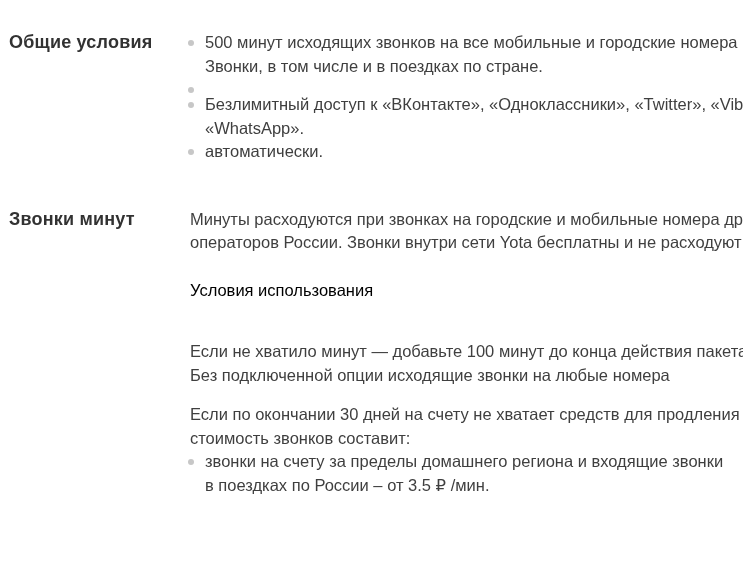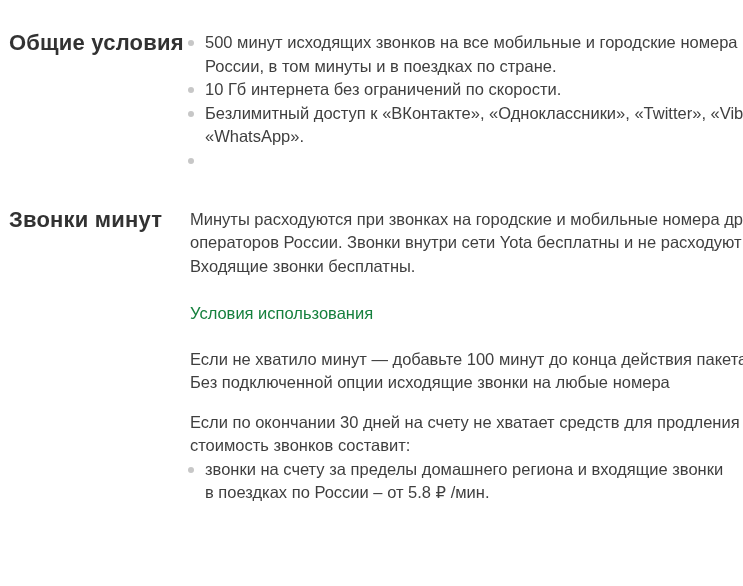--- a/index.html
+++ b/index.html
@@ -16,21 +16,21 @@
     color: #3f3f3f;
     padding: 31px 4px 0 9px;
   }
   .grid {
     display: grid;
     grid-template-columns: 181px 1fr;
     row-gap: 44px;
   }
   .section-label {
     font-weight: bold;
-    font-size: 22px;
+    font-size: 18px;
     line-height: 23.5px;
     color: #323232;
     letter-spacing: 0.2px;
   }
   .content { min-width: 0; }
   ul.blist {
     list-style: none;
     margin: 0 11px 0 -2px;
     padding: 0;
   }
@@ -40,89 +40,86 @@
     width: 6px;
     height: 6px;
     border-radius: 50%;
     background: #c7c7c7;
     margin: 9px 11px 0 0;
   }
   .ln { white-space: nowrap; }
   .para { margin: 0; }
   .intro   { margin-bottom: 24px; }
   .subheading {
-    color: #15803d;
-    margin-bottom: 22px;
+    color: #000000;
+    margin-bottom: 38px;
     white-space: nowrap;
   }
   .add-minutes { margin-bottom: 16px; }
 </style>
 </head>
 <body>
 
 <div class="page">
   <div class="grid">
 
     <div class="section-label">Общие условия</div>
     <div class="content">
       <ul class="blist">
         <li class="bullet">
           <span class="dot"></span>
           <div>
             <div class="ln">500 минут исходящих звонков на все мобильные и городские номера</div>
-            <div class="ln">России, в том минуты и в поездках по стране.</div>
+            <div class="ln">Звонки, в том числе и в поездках по стране.</div>
           </div>
         </li>
         <li class="bullet">
           <span class="dot"></span>
-          <div>
-            <div class="ln">10 Гб интернета без ограничений по скорости.</div>
-          </div>
         </li>
         <li class="bullet">
           <span class="dot"></span>
           <div>
             <div class="ln">Безлимитный доступ к «ВКонтакте», «Одноклассники», «Twitter», «Viber»,</div>
             <div class="ln">«WhatsApp».</div>
           </div>
         </li>
         <li class="bullet">
           <span class="dot"></span>
           <div>
+            <div class="ln">автоматически.</div>
           </div>
         </li>
       </ul>
     </div>
 
     <div class="section-label">Звонки минут</div>
     <div class="content">
 
       <div class="para intro">
         <div class="ln">Минуты расходуются при звонках на городские и мобильные номера других</div>
         <div class="ln">операторов России. Звонки внутри сети Yota бесплатны и не расходуют минуты.</div>
-        <div class="ln">Входящие звонки бесплатны.</div>
       </div>
 
       <div class="subheading">Условия использования</div>
 
       <div class="para add-minutes">
         <div class="ln">Если не хватило минут — добавьте 100 минут до конца действия пакета за 150 ₽.</div>
         <div class="ln">Без подключенной опции исходящие звонки на любые номера</div>
       </div>
 
       <div class="para">
         <div class="ln">Если по окончании 30 дней на счету не хватает средств для продления пакета,</div>
         <div class="ln">стоимость звонков составит:</div>
       </div>
 
       <ul class="blist">
         <li class="bullet">
           <span class="dot"></span>
           <div>
             <div class="ln">звонки на счету за пределы домашнего региона и входящие звонки</div>
-            <div class="ln">в поездках по России – от 5.8 ₽ /мин.</div>
+            <div class="ln">в поездках по России – от 3.5 ₽ /мин.</div>
           </div>
         </li>
       </ul>
 
     </div>
   </div>
 </div>
 
 </body></html>

